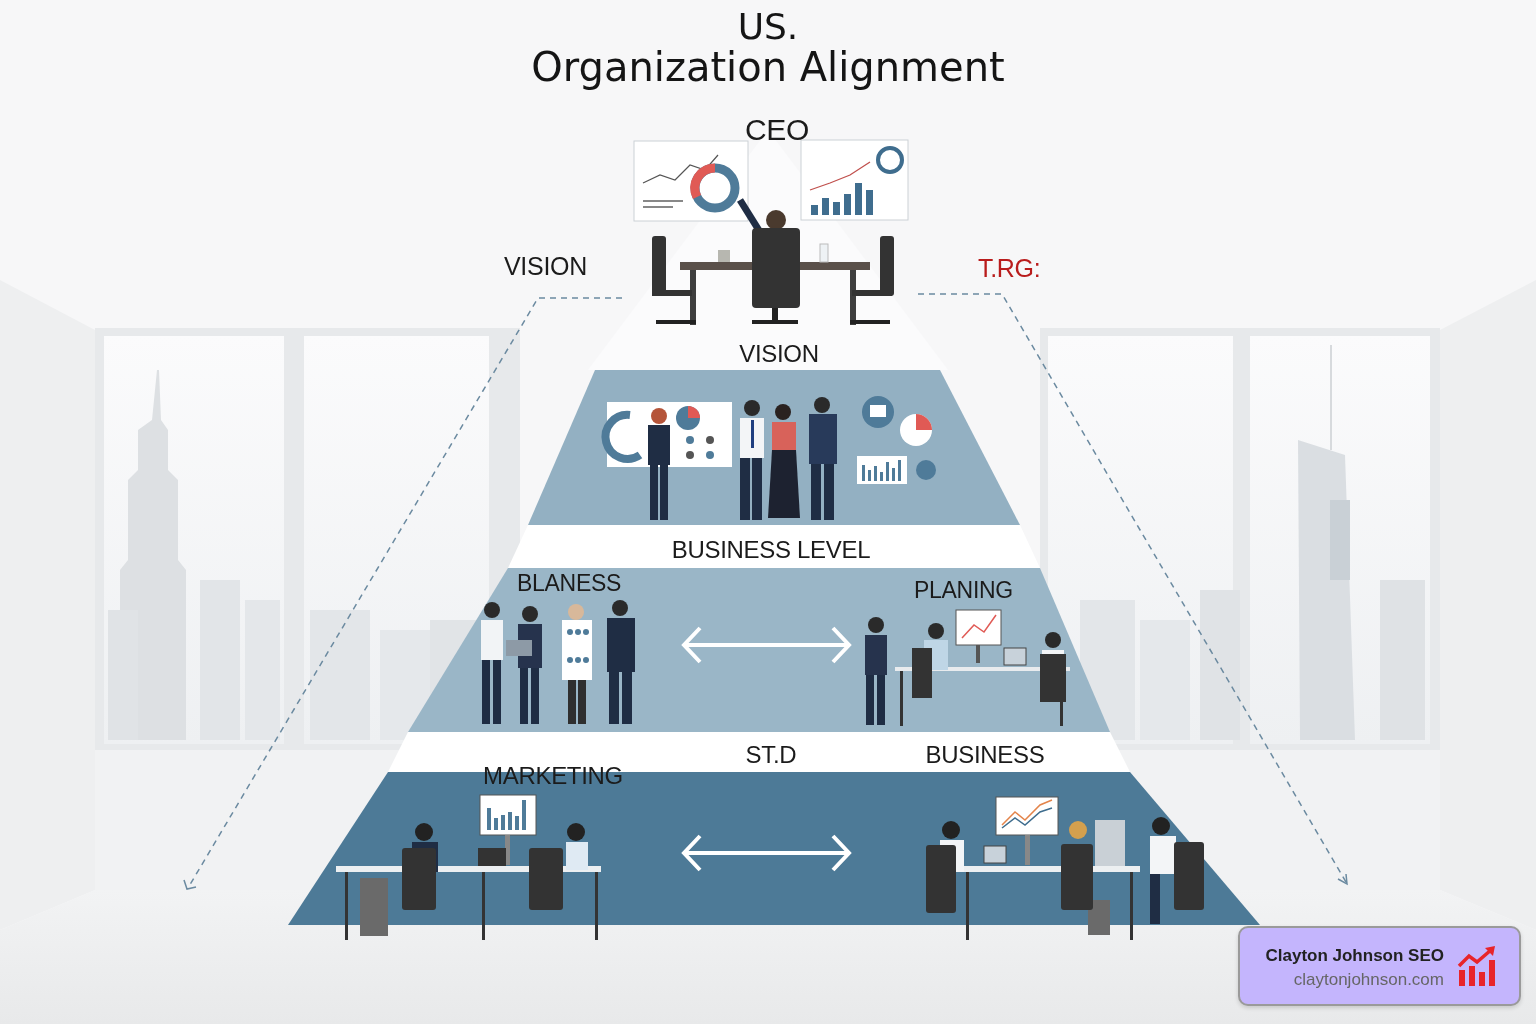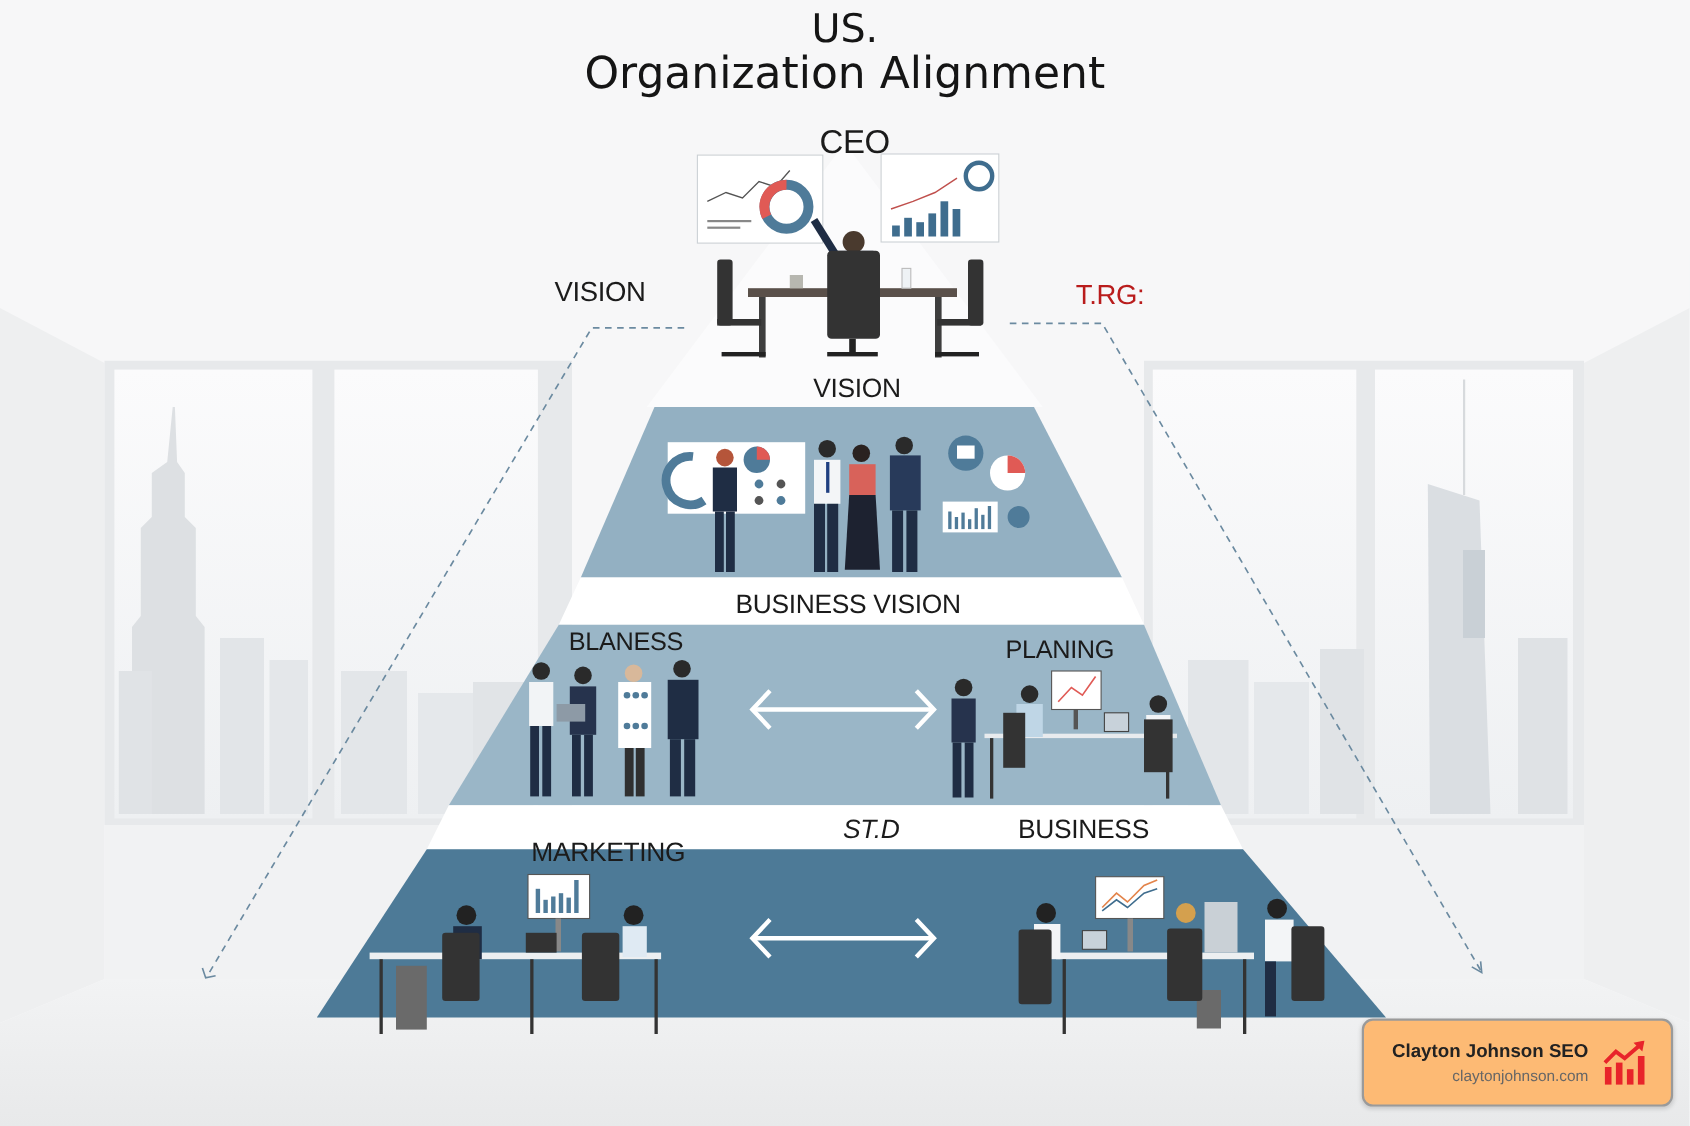--- a/index.html
+++ b/index.html
@@ -26,32 +26,32 @@
       color: #151515;
     }
     .title-1 { top: 6px; font-size: 36px; }
     .title-2 { top: 44px; font-size: 40px; }
     .tier-label { font-size: 24px; transform: translateX(-50%); }
     .side-label { font-size: 25px; }
     .brand-card {
       position: absolute;
       left: 1238px; top: 926px;
       width: 283px; height: 80px;
-      background: #fdba74;
+      background: #c4b5fd;
       border: 2px solid #9a9a9a;
       border-radius: 10px;
       box-shadow: 0 2px 4px rgba(0,0,0,0.15);
     }
     .brand-name {
       position: absolute; right: 75px; top: 18px;
       font-size: 17px; font-weight: bold; color: #222;
     }
     .brand-url {
       position: absolute; right: 75px; top: 42px;
-      font-size: 14px; color: #666;
+      font-size: 17px; color: #666;
     }
     .brand-icon { position: absolute; right: 22px; top: 18px; }
   </style>
 </head>
 <body>
 
 <div class="scene">
   <svg width="1536" height="1024" viewBox="0 0 1536 1024" style="position:absolute;left:0;top:0">
     <defs>
       <linearGradient id="floor" x1="0" y1="0" x2="0" y2="1">
@@ -312,25 +312,25 @@
     </g>
   </svg>
 
   <div class="title title-2">Organization Alignment</div>
   <div class="title title-1">US.</div>
 
   <div class="label tier-label" style="left:777px; top:113px; font-size:30px;">CEO</div>
   <div class="label side-label" style="left:504px; top:252px;">VISION</div>
   <div class="label side-label" style="left:978px; top:254px; color:#b91c1c;">T.RG:</div>
   <div class="label tier-label" style="left:779px; top:340px;">VISION</div>
-  <div class="label tier-label" style="left:771px; top:536px;">BUSINESS VISION</div>
+  <div class="label tier-label" style="left:771px; top:536px;">BUSINESS LEVEL</div>
   <div class="label" style="left:517px; top:570px; font-size:23px;">BLANESS</div>
   <div class="label" style="left:914px; top:577px; font-size:23px;">PLANING</div>
   <div class="label tier-label" style="left:553px; top:741px;margin-top:21px;">MARKETING</div>
-  <div class="label tier-label" style="left:792px; top:741px;font-style:italic;">ST.D</div>
+  <div class="label tier-label" style="left:771px; top:741px;">ST.D</div>
   <div class="label tier-label" style="left:985px; top:741px;">BUSINESS</div>
 
   <div class="brand-card">
     <div class="brand-name">Clayton Johnson SEO</div>
     <div class="brand-url">claytonjohnson.com</div>
     <svg class="brand-icon" width="40" height="42" viewBox="0 0 40 42">
       <rect x="2" y="24" width="6" height="16" fill="#e8242a"></rect>
       <rect x="12" y="20" width="6" height="20" fill="#e8242a"></rect>
       <rect x="22" y="26" width="6" height="14" fill="#e8242a"></rect>
       <rect x="32" y="14" width="6" height="26" fill="#e8242a"></rect>

